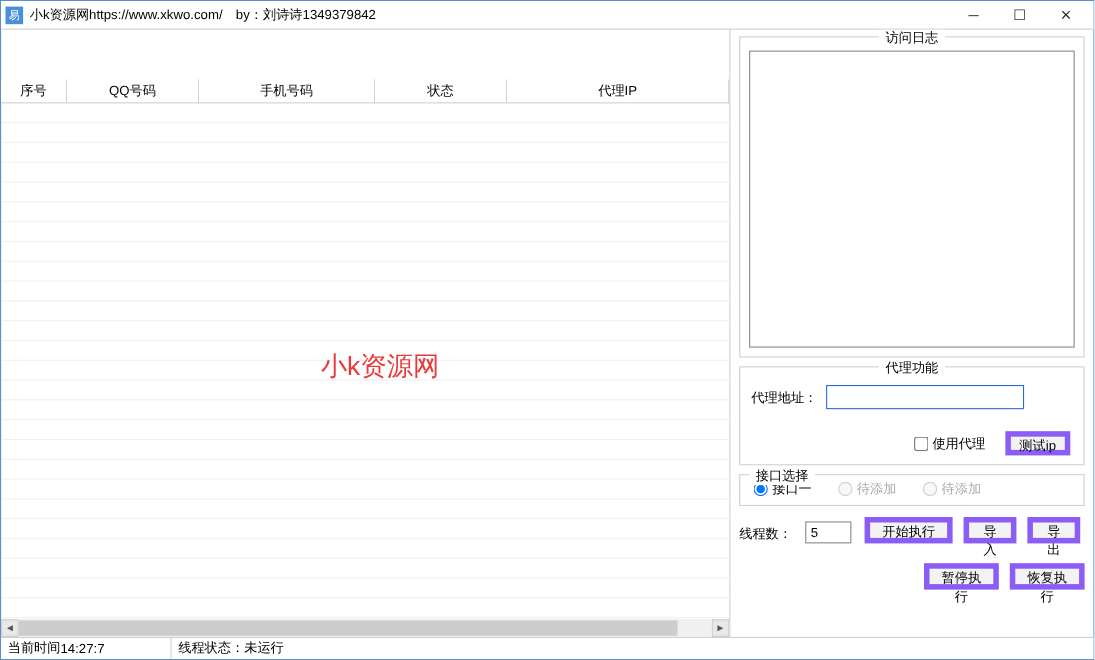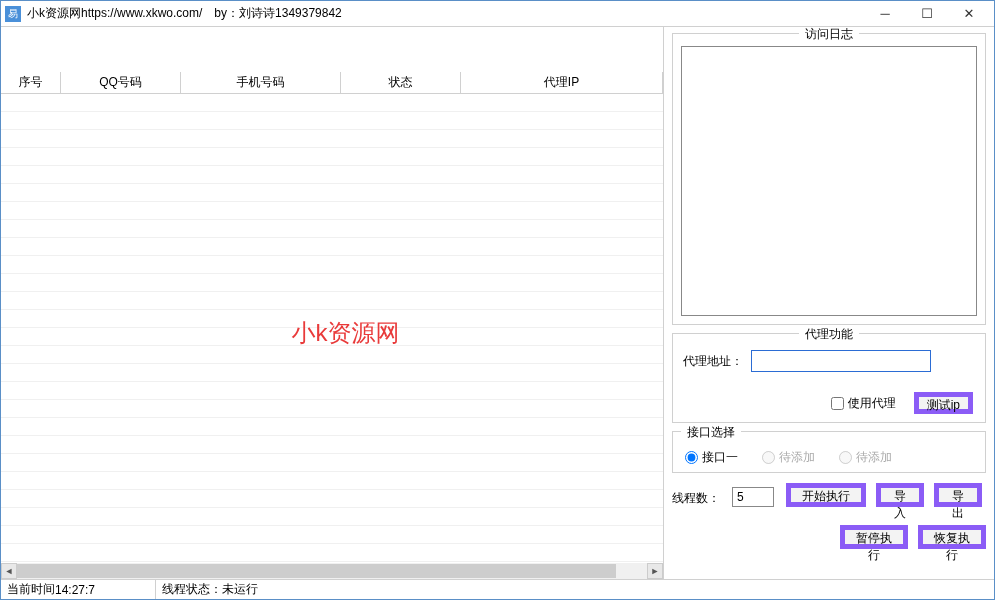--- a/index.html
+++ b/index.html
@@ -128,21 +128,21 @@
         </div>
         <div class="proxy-opts">
           <label class="chk">
             <input type="checkbox" style="">
             <span>使用代理</span>
           </label>
           <button class="btn">测试ip</button>
         </div>
       </div>
 
-      <div class="group" style="padding:13px 8px 4px 8px">
+      <div class="group" style="padding:0 8px 4px 8px">
         <div class="group-title left-title">接口选择</div>
         <div class="radios">
           <label class="radio">
             <input type="radio" name="api" checked="" style="">
             <span>接口一</span>
           </label>
           <label class="radio disabled">
             <input type="radio" name="api" disabled="" style="">
             <span>待添加</span>
           </label>

